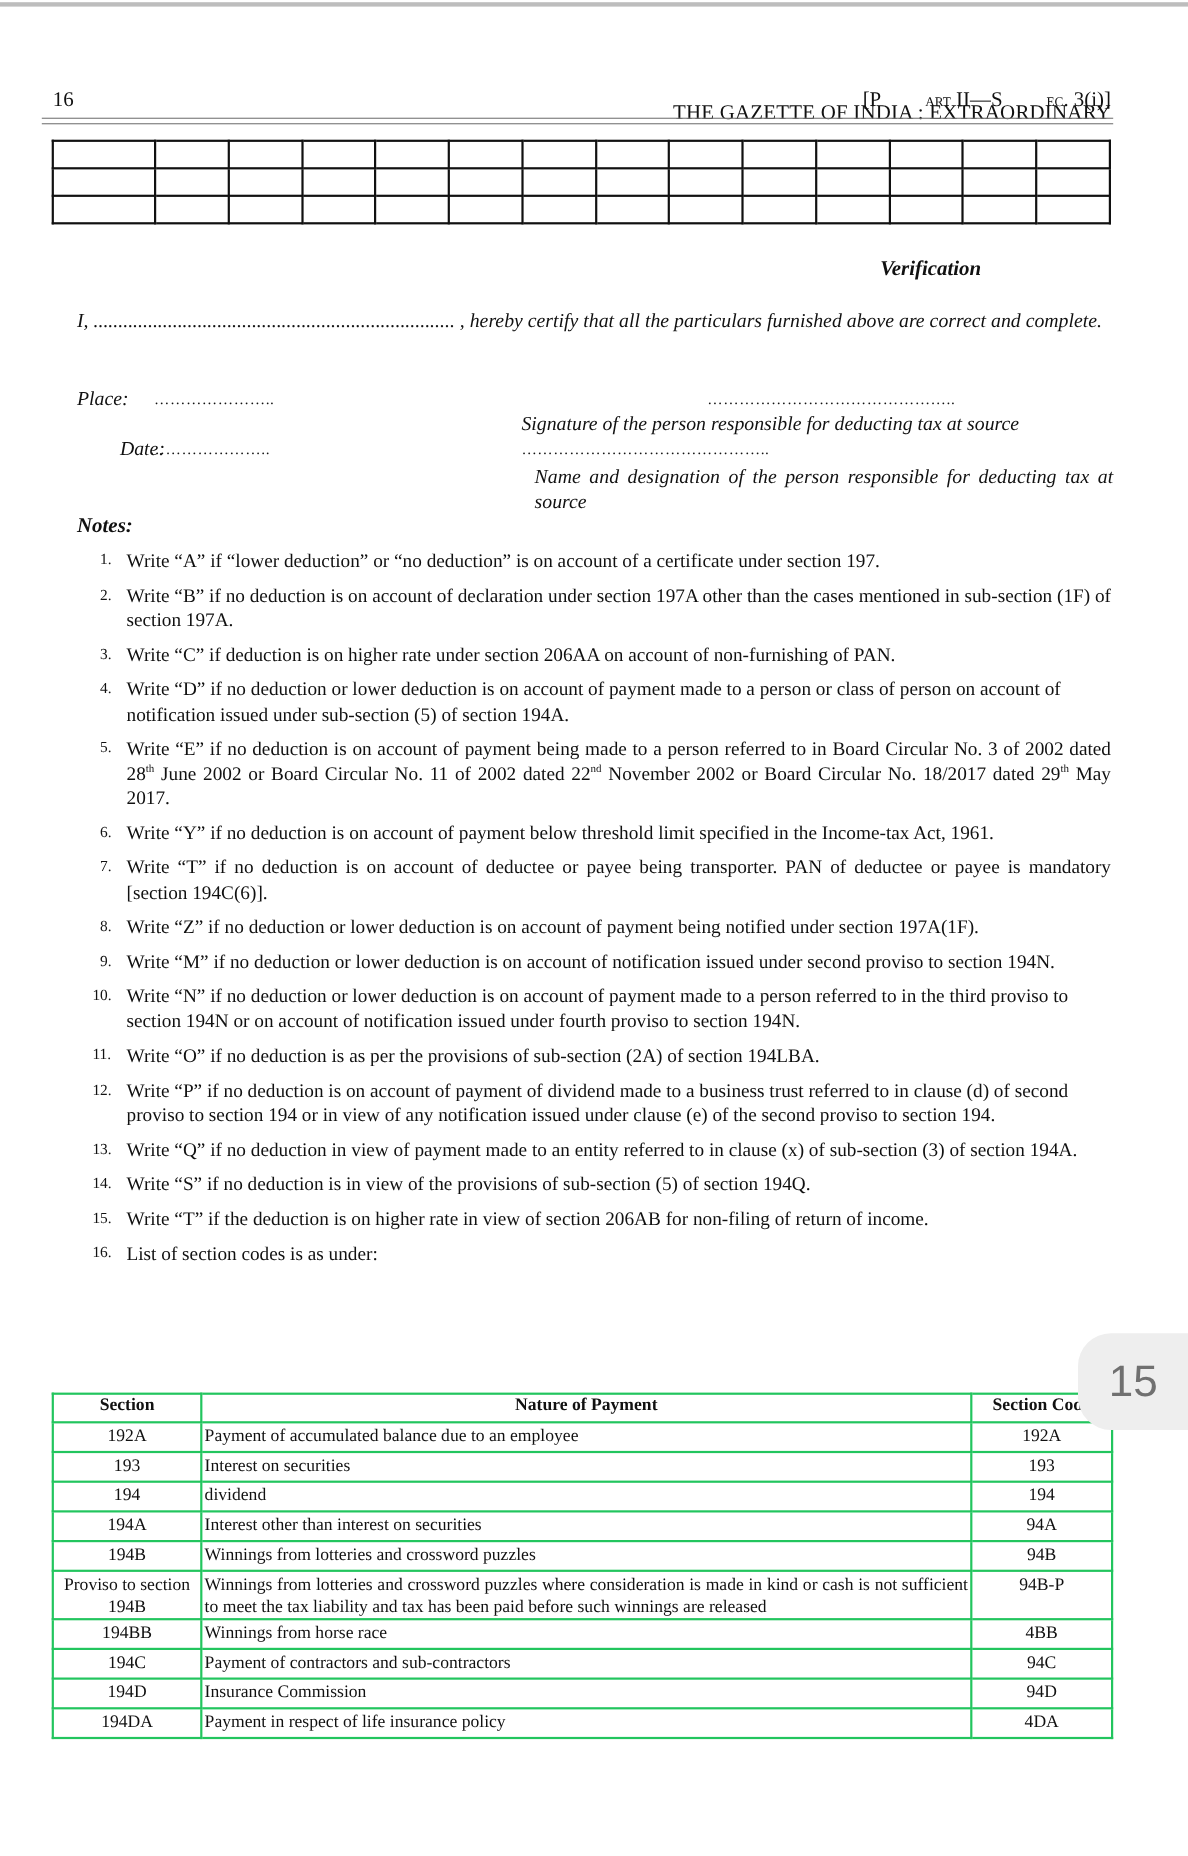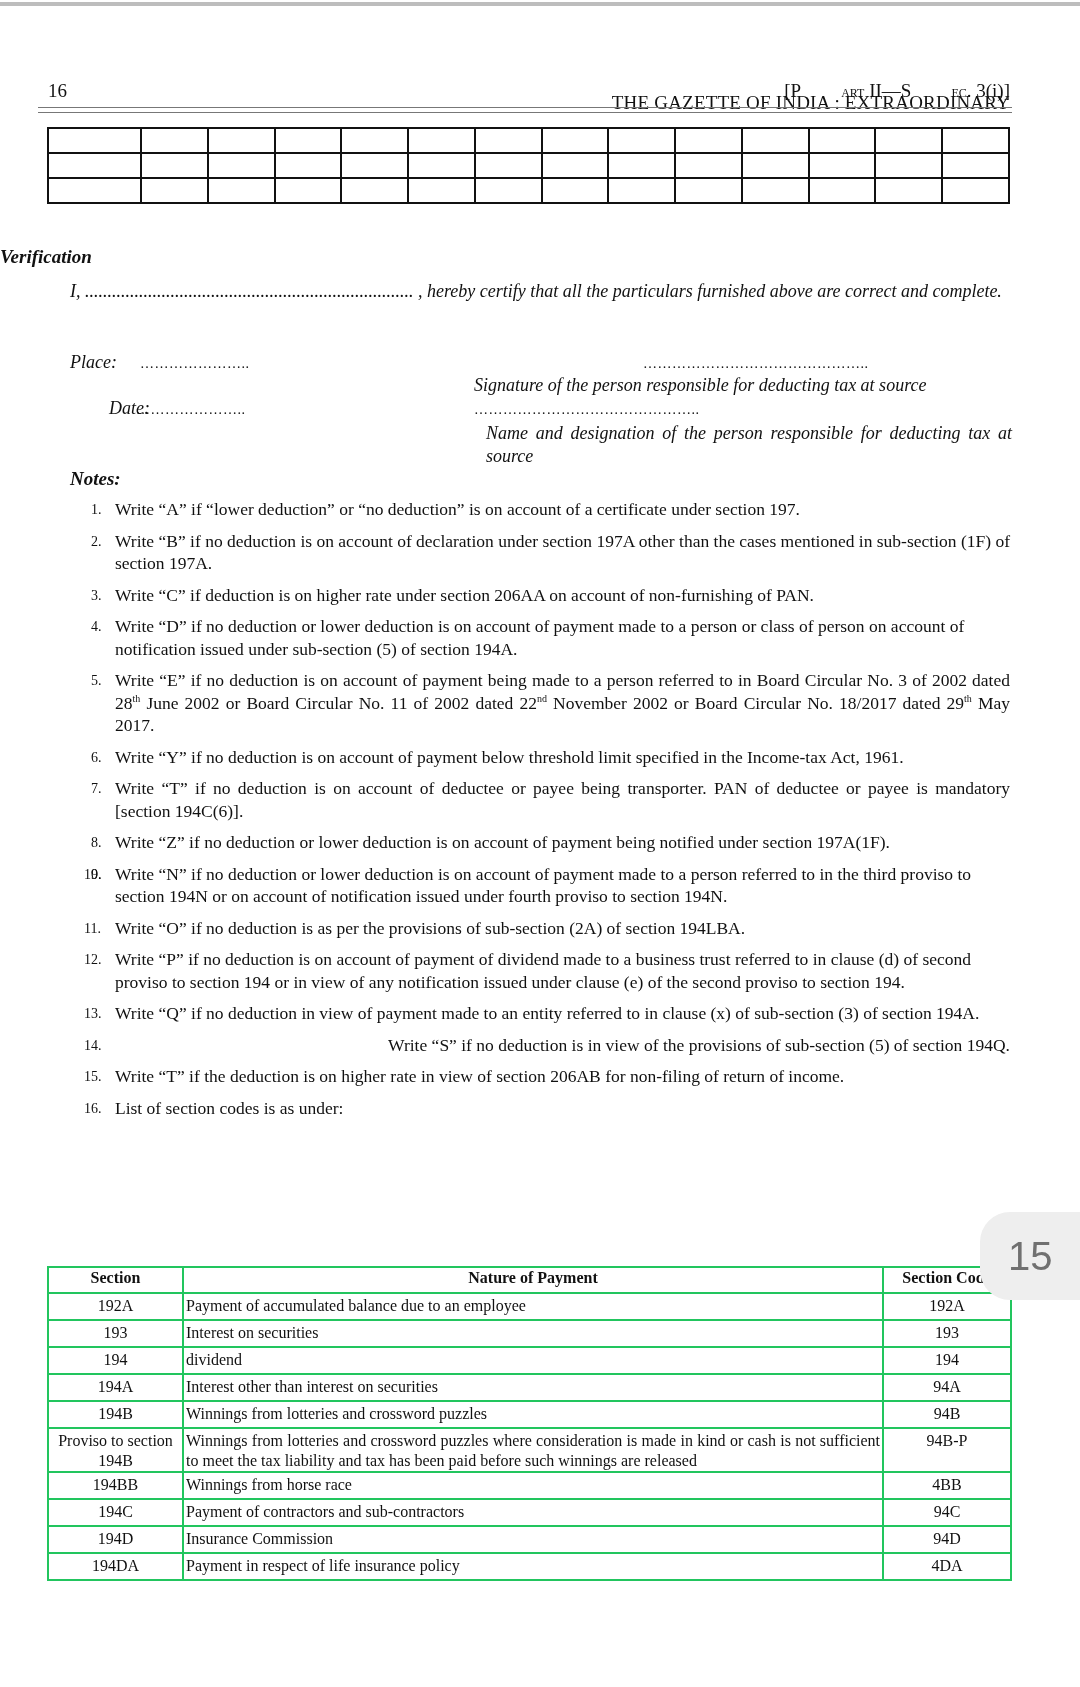--- a/index.html
+++ b/index.html
@@ -13,21 +13,21 @@
   .hdr { position: absolute; left: 48px; top: 80px; width: 962px; height: 28px; font-size: 19px; }
   .hdr .pg { position: absolute; left: 0; top: 0; }
   .hdr .title { position: absolute; left: 0; width: 100%; text-align: right; top: 12px; letter-spacing: 0.2px; }
   .hdr .part { position: absolute; right: 0; top: 0; }
   .hdr .sc { font-size: 12px; margin-left: 40px; }
   .rule1 { position: absolute; left: 38px; top: 107px; width: 974px; height: 1px; background: #777; }
   .rule2 { position: absolute; left: 38px; top: 112px; width: 974px; height: 1px; background: #777; }
 
   .grid { position: absolute; left: 47px; top: 127px; width: 963px; border-collapse: collapse; table-layout: fixed; }
   .grid td { border: 2px solid #111; height: 23px; padding: 0; }
-  .ver-title { position: absolute; left: 0; width: 892px; top: 246px; text-align: left; font-size: 19px; font-weight: bold; font-style: italic; }
+  .ver-title { position: absolute; left: 0; width: 892px; top: 234px; text-align: right; font-size: 19px; font-weight: bold; font-style: italic; }
   .cert { position: absolute; left: 70px; top: 280px; width: 940px; font-size: 18px; font-style: italic; line-height: 23px; text-align: justify; }
   .cert .dots { letter-spacing: 0; }
   .lbl { position: absolute; font-size: 18px; font-style: italic; }
   .dotsline { position: absolute; font-size: 14px; letter-spacing: 0.5px; }
 
   .notes-title { position: absolute; left: 70px; top: 468px; font-size: 19px; font-weight: bold; font-style: italic; }
   .notes { position: absolute; left: 82px; top: 498px; width: 928px; font-size: 17.5px; line-height: 22.5px; }
   .note { position: relative; padding-left: 33px; margin-bottom: 9px; text-align: justify; }
   .note .num { position: absolute; left: 9px; top: 1px; font-size: 14px; }
   .note .num.two { left: 8px; }
@@ -147,26 +147,26 @@
 
 <div class="notes">
   <div class="note"><span class="num">1.</span><span>Write “A” if “lower deduction” or “no deduction” is on account of a certificate under section 197.</span></div>
   <div class="note"><span class="num">2.</span><span>Write “B” if no deduction is on account of declaration under section 197A other than the cases mentioned in sub-section (1F) of section 197A.</span></div>
   <div class="note"><span class="num">3.</span><span>Write “C” if deduction is on higher rate under section 206AA on account of non-furnishing of PAN.</span></div>
   <div class="note" style="text-align:left"><span class="num">4.</span><span>Write “D” if no deduction or lower deduction is on account of payment made to a person or class of person on account of notification issued under sub-section (5) of section 194A.</span></div>
   <div class="note"><span class="num">5.</span><span><span>Write “E” if no deduction is on account of payment being made to a person referred to in Board Circular No. 3 of 2002 dated 28</span><sup>th</sup><span> June 2002 or Board Circular No.  11 of 2002 dated 22</span><sup>nd</sup><span> November 2002 or Board Circular No. 18/2017 dated 29</span><sup>th</sup><span> May 2017.</span></span></div>
   <div class="note"><span class="num">6.</span><span>Write “Y” if no deduction is on account of payment below threshold limit specified in the Income-tax Act, 1961.</span></div>
   <div class="note"><span class="num">7.</span><span>Write “T” if no deduction is on account of deductee or payee being transporter. PAN of deductee or payee is mandatory [section 194C(6)].</span></div>
   <div class="note"><span class="num">8.</span><span>Write “Z” if no deduction or lower deduction is on account of payment being notified under section 197A(1F).</span></div>
-  <div class="note"><span class="num">9.</span></div>
+  <div class="note"><span class="num">9.</span><span>Write “M” if no deduction or lower deduction is on account of notification issued under second proviso to section 194N.</span></div>
   <div class="note" style="text-align:left"><span class="num two" style="left:2px">10.</span><span>Write “N” if no deduction or lower deduction is on account of payment made to a person referred to in the third proviso to section 194N or on account of notification issued under fourth proviso to section 194N.</span></div>
   <div class="note" style="text-align:left"><span class="num two" style="left:2px">11.</span><span> Write “O” if no deduction is as per the provisions of sub-section (2A) of section 194LBA.</span></div>
   <div class="note" style="text-align:left"><span class="num two" style="left:2px">12.</span><span>Write “P” if no deduction is on account of payment of dividend made to a business trust referred to in clause (d) of second proviso to section 194 or in view of any notification issued under clause (e) of the second proviso to section 194.</span></div>
   <div class="note" style="text-align:left"><span class="num two" style="left:2px">13.</span><span>Write “Q” if no deduction in view of payment made to an entity referred to in clause (x) of sub-section (3) of section 194A.</span></div>
-  <div class="note" style="text-align:right"><span class="num two" style="left:2px">14.</span><span>Write “S” if no deduction is in view of the provisions of sub-section (5) of section 194Q.</span></div>
+  <div class="note" style="text-align:left"><span class="num two" style="left:2px">14.</span><span>Write “S” if no deduction is in view of the provisions of sub-section (5) of section 194Q.</span></div>
   <div class="note" style="text-align:left"><span class="num two" style="left:2px">15.</span><span>Write “T” if the deduction is on higher rate in view of section 206AB for non-filing of return of income.</span></div>
   <div class="note" style="text-align:left; margin-bottom:0"><span class="num two" style="left:2px">16.</span><span>List of section codes is as under:</span></div>
 </div>
 
 <table class="sec-table">
   <colgroup>
       <col style="width:135px">
       <col style="width:700px">
       <col style="width:128px">
     </colgroup>

